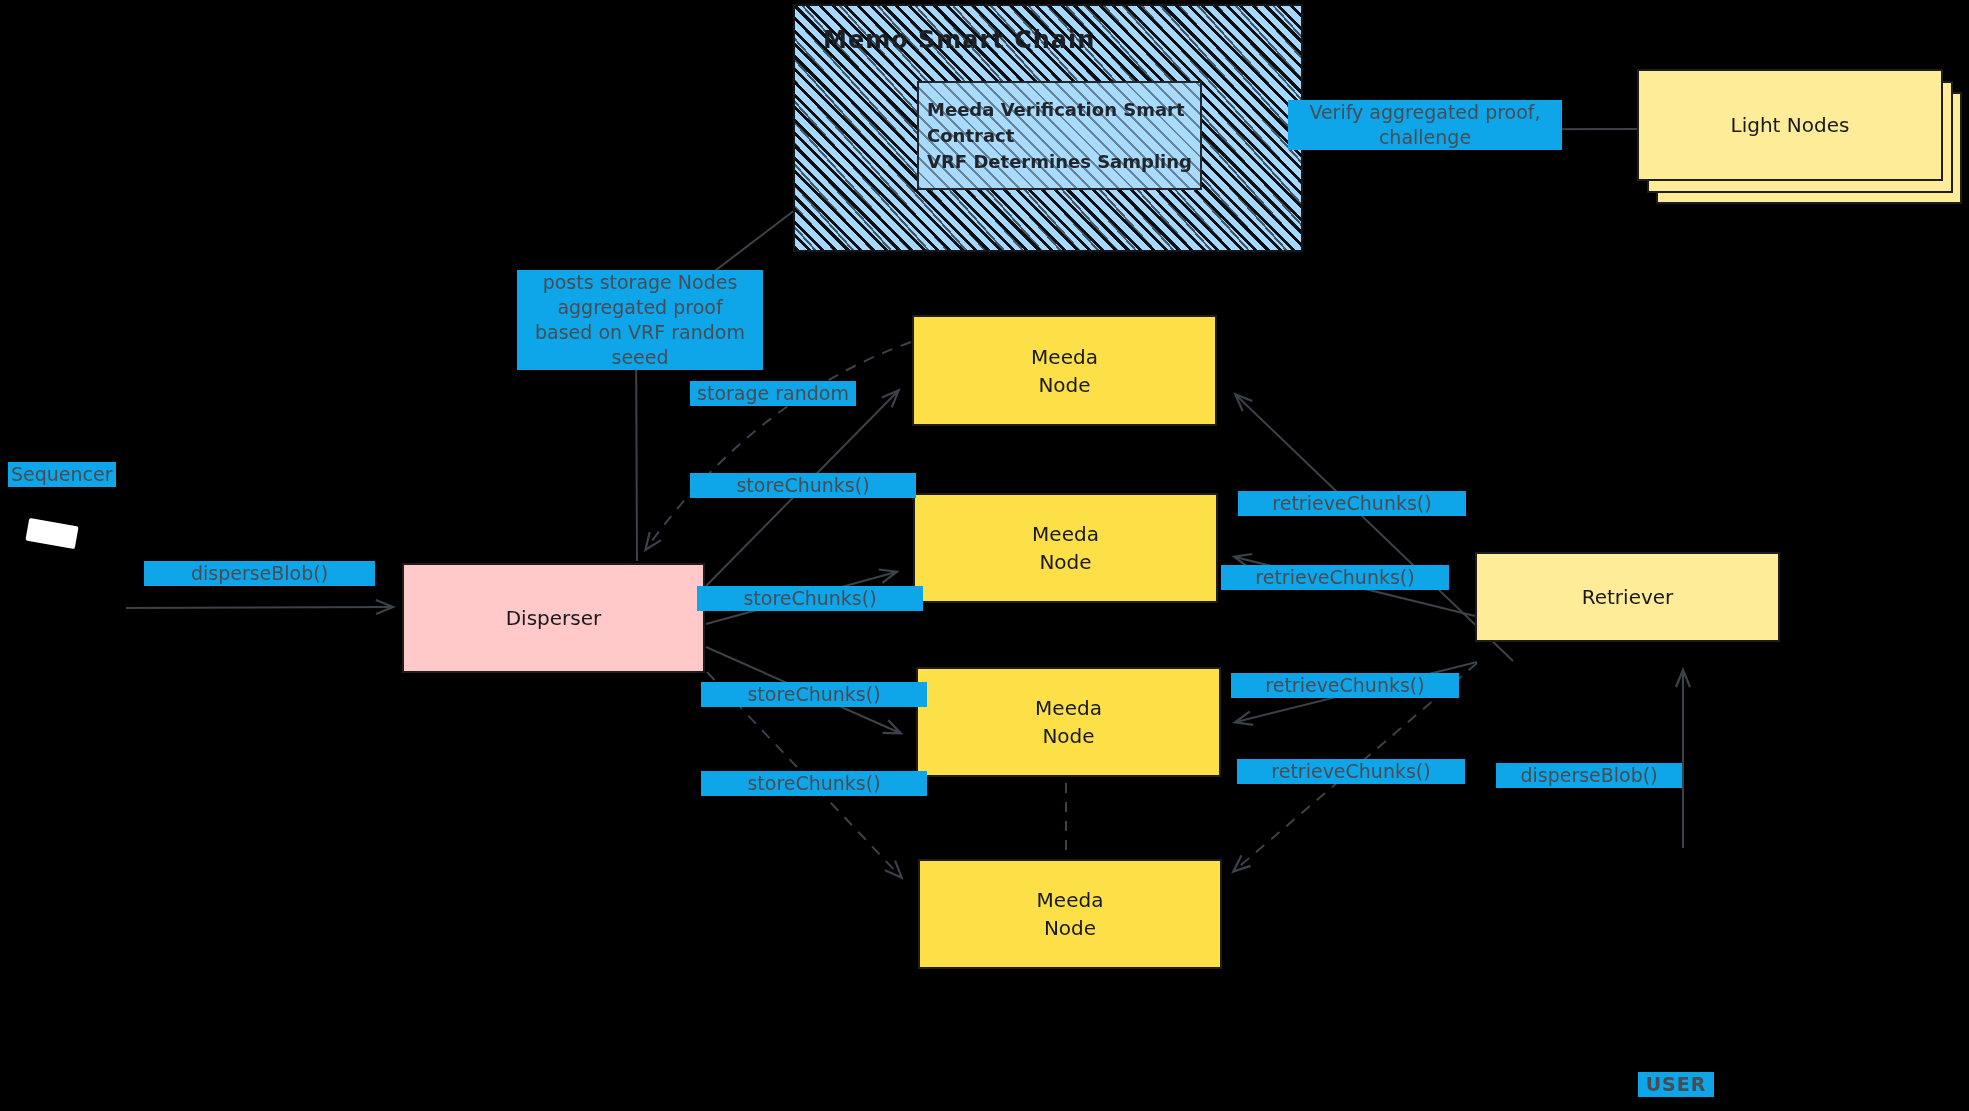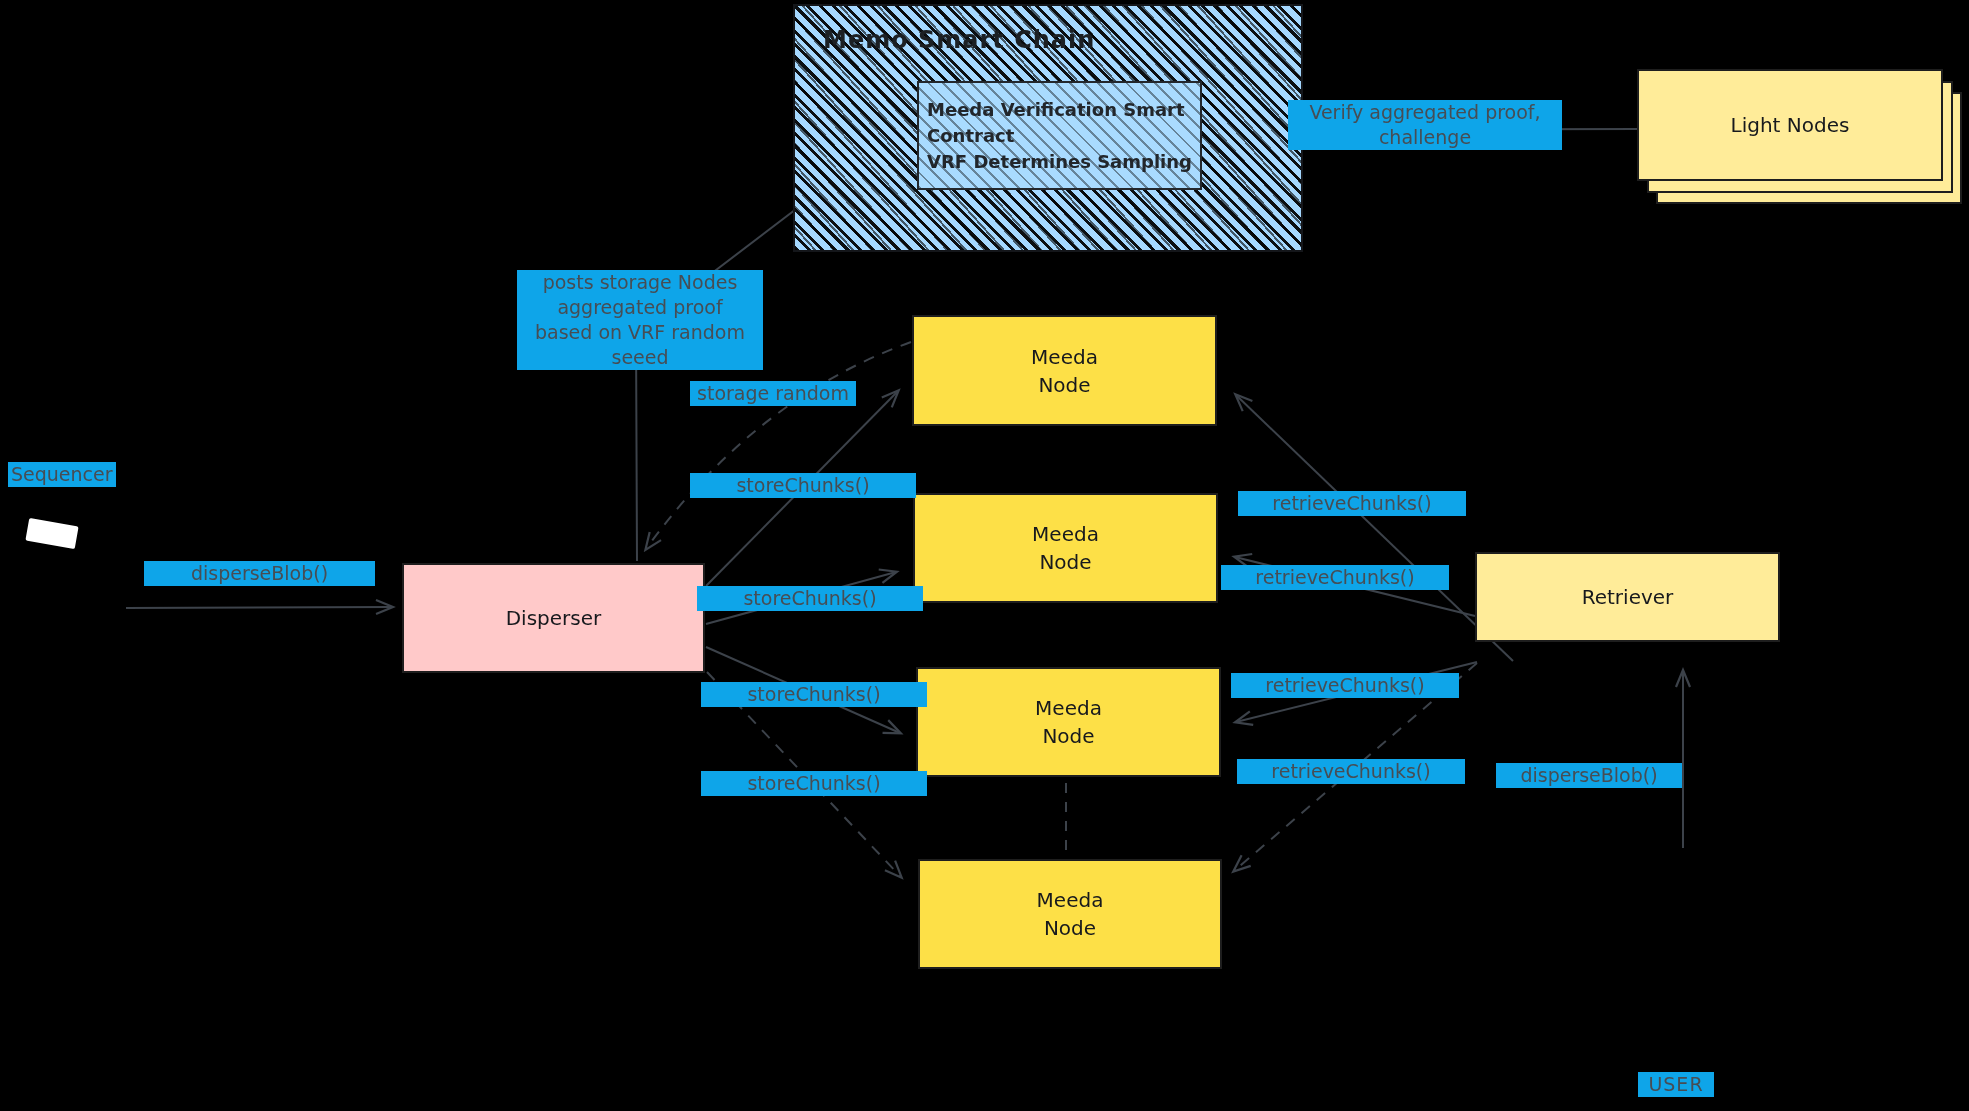--- a/index.html
+++ b/index.html
@@ -132,15 +132,15 @@
   <div class="glabel" style="left:1238px;top:491px;width:222px;">retrieveChunks()</div>
   <div class="glabel" style="left:1221px;top:565px;width:222px;">retrieveChunks()</div>
   <div class="glabel" style="left:1231px;top:673px;width:222px;">retrieveChunks()</div>
   <div class="glabel" style="left:1237px;top:759px;width:222px;">retrieveChunks()</div>
 
   <div class="glabel" style="left:1288px;top:100px;width:268px;">Verify aggregated proof,
 challenge</div>
 
   <div class="glabel" style="left:1496px;top:763px;width:180px;">disperseBlob()</div>
 
-  <div class="glabel" style="left:1638px;top:1072px;width:70px;letter-spacing:1px;">USER</div>
+  <div class="glabel" style="left:1638px;top:1072px;width:70px;letter-spacing:1px;font-weight:bold;">USER</div>
 
 </div>
 
 </body></html>

